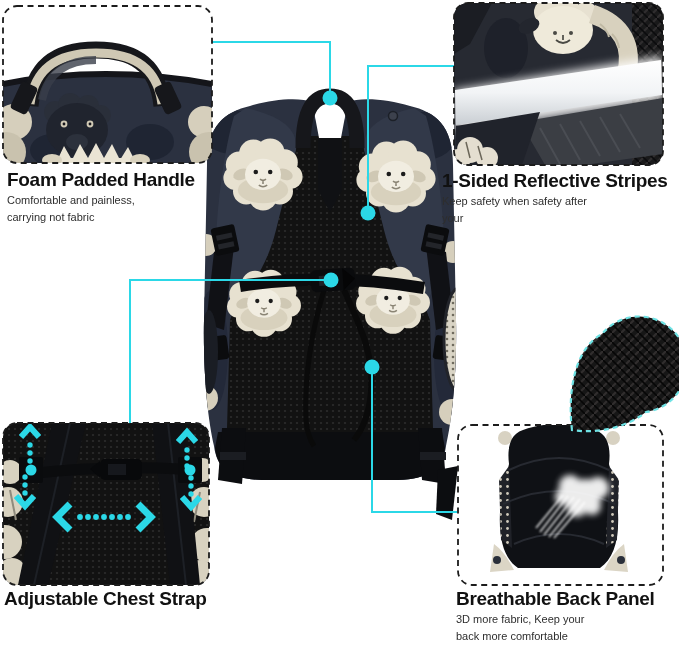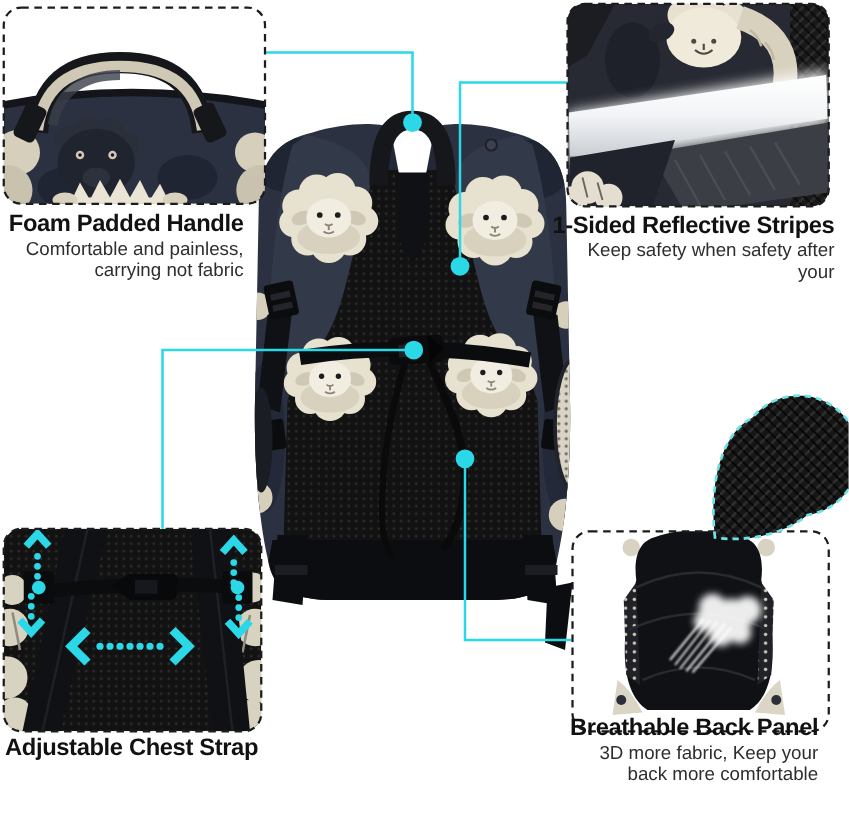--- a/index.html
+++ b/index.html
@@ -1,27 +1,27 @@
 <!DOCTYPE html>
 <html><head>
 <meta charset="utf-8">
 <style>
   html,body{margin:0;padding:0;background:#ffffff;}
   .canvas{
     position:relative;width:679px;height:651px;background:#ffffff;overflow:hidden;
     font-family:"Liberation Sans","DejaVu Sans",sans-serif;
   }
   .art{position:absolute;left:0;top:0;}
-  .ft{position:absolute;text-align:right;}
+  .ft{position:absolute;}
   .ft h3{
     margin:0;font-size:19px;line-height:21px;font-weight:bold;color:#111111;
     letter-spacing:-0.3px;white-space:nowrap;
   }
   .ft p{
-    margin:2px 0 0 0;font-size:15px;line-height:16.5px;color:#2e2e2e;white-space:nowrap;
+    margin:2px 0 0 0;font-size:11px;line-height:16.5px;color:#2e2e2e;white-space:nowrap;
   }
 </style>
 </head>
 <body>
 
 <div class="canvas">
 
 <svg class="art" width="679" height="651" viewBox="0 0 679 651">
   <defs>
     <pattern id="meshp" width="6" height="6" patternUnits="userSpaceOnUse">
@@ -380,18 +380,18 @@
 
 <div class="ft" style="left:442px;top:170px;">
   <h3>1-Sided Reflective Stripes</h3>
   <p><span>Keep safety when safety after</span><br><span>your</span></p>
 </div>
 
 <div class="ft" style="left:4px;top:588px;">
   <h3>Adjustable Chest Strap</h3>
 </div>
 
-<div class="ft" style="left:456px;top:572px;">
+<div class="ft" style="left:456px;top:588px;">
   <h3>Breathable Back Panel</h3>
   <p><span>3D more fabric, Keep your</span><br><span>back more comfortable</span></p>
 </div>
 
 </div>
 
 </body></html>

